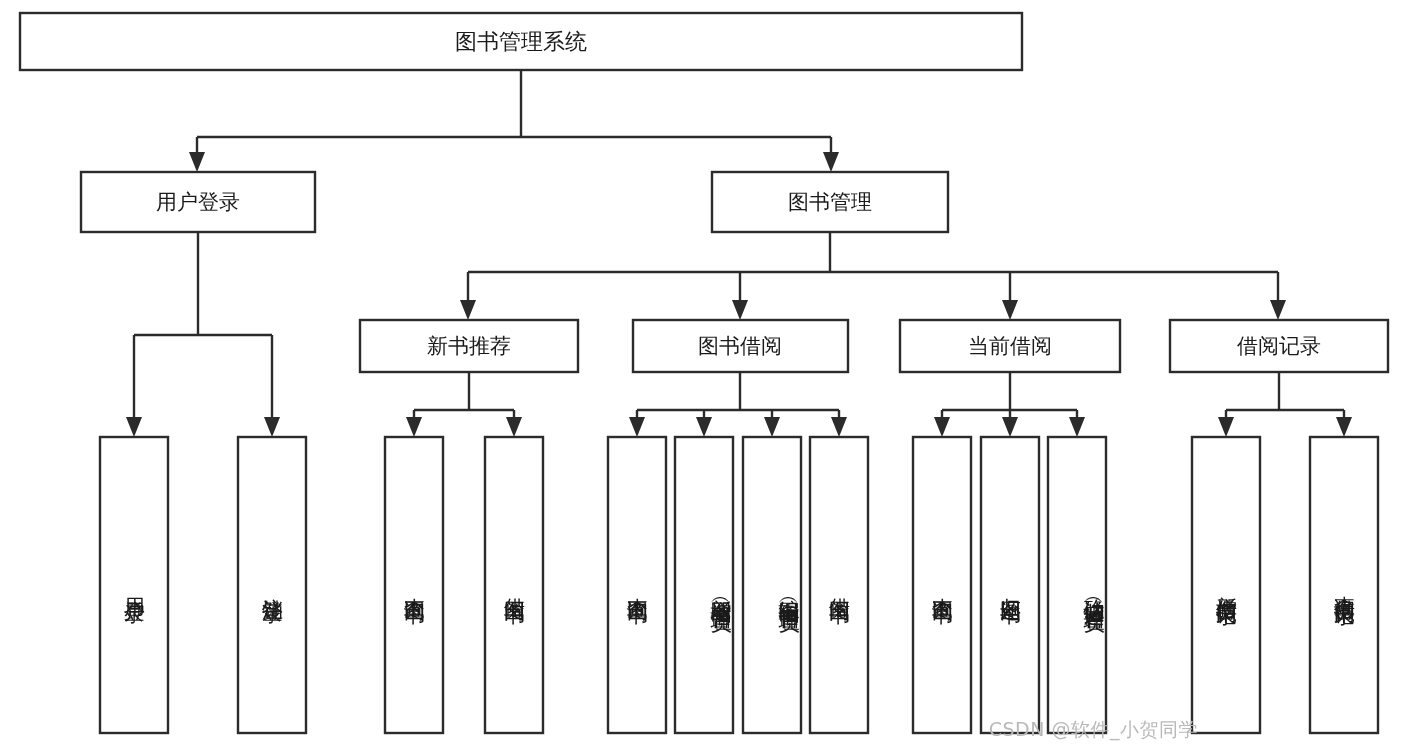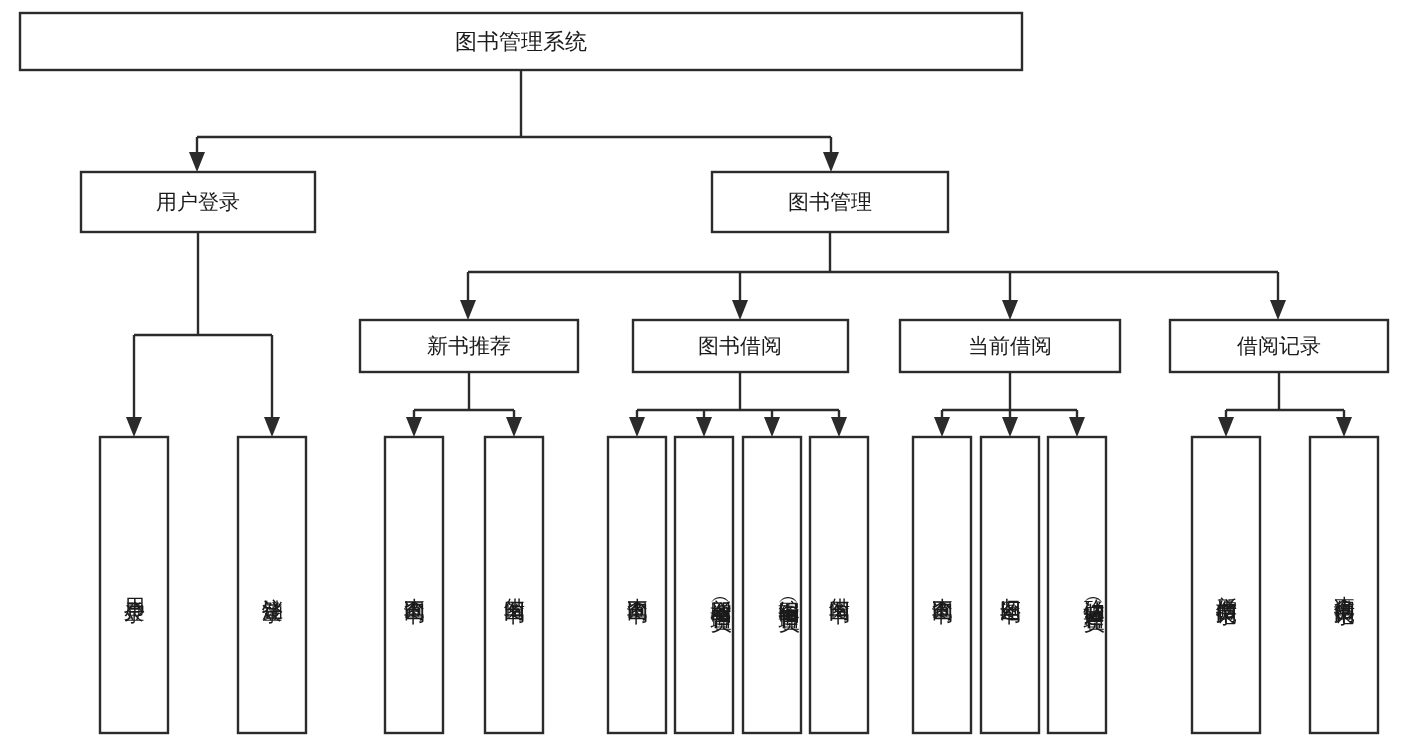--- a/index.html
+++ b/index.html
@@ -229,14 +229,15 @@
   <div class="vlabel" style="left:743px; top:437px; width:58px; height:296px; align-items:flex-start; padding-top:6px;">编辑图书（管理员）</div>
   <div class="vlabel" style="left:810px; top:437px; width:58px; height:296px;">借阅图书</div>
 
   <div class="vlabel" style="left:913px; top:437px; width:58px; height:296px;">查询图书</div>
   <div class="vlabel" style="left:981px; top:437px; width:58px; height:296px;">归还图书</div>
   <div class="vlabel" style="left:1048px; top:437px; width:58px; height:296px; align-items:flex-start; padding-top:6px;">确认归还（管理员）</div>
 
   <div class="vlabel" style="left:1192px; top:437px; width:68px; height:296px;">新增借阅记录</div>
   <div class="vlabel" style="left:1310px; top:437px; width:68px; height:296px;">查询借阅记录</div>
 
+  <div id="watermark">CSDN @软件_小贺同学</div>
 
 </div>
 
 </body></html>

